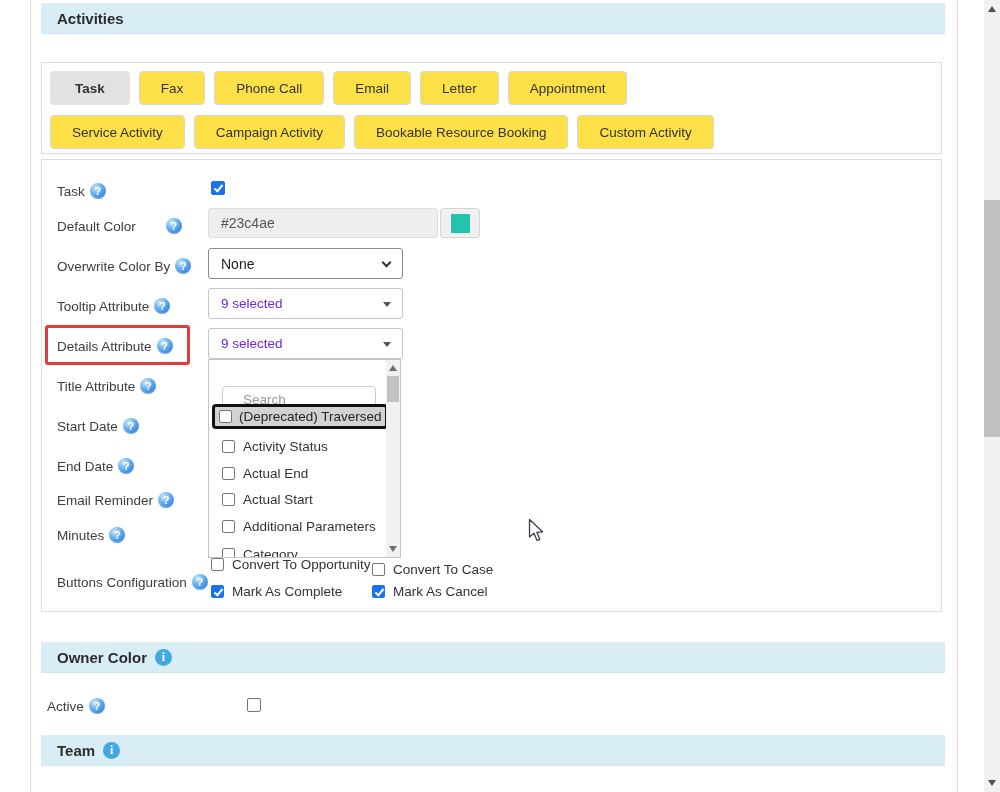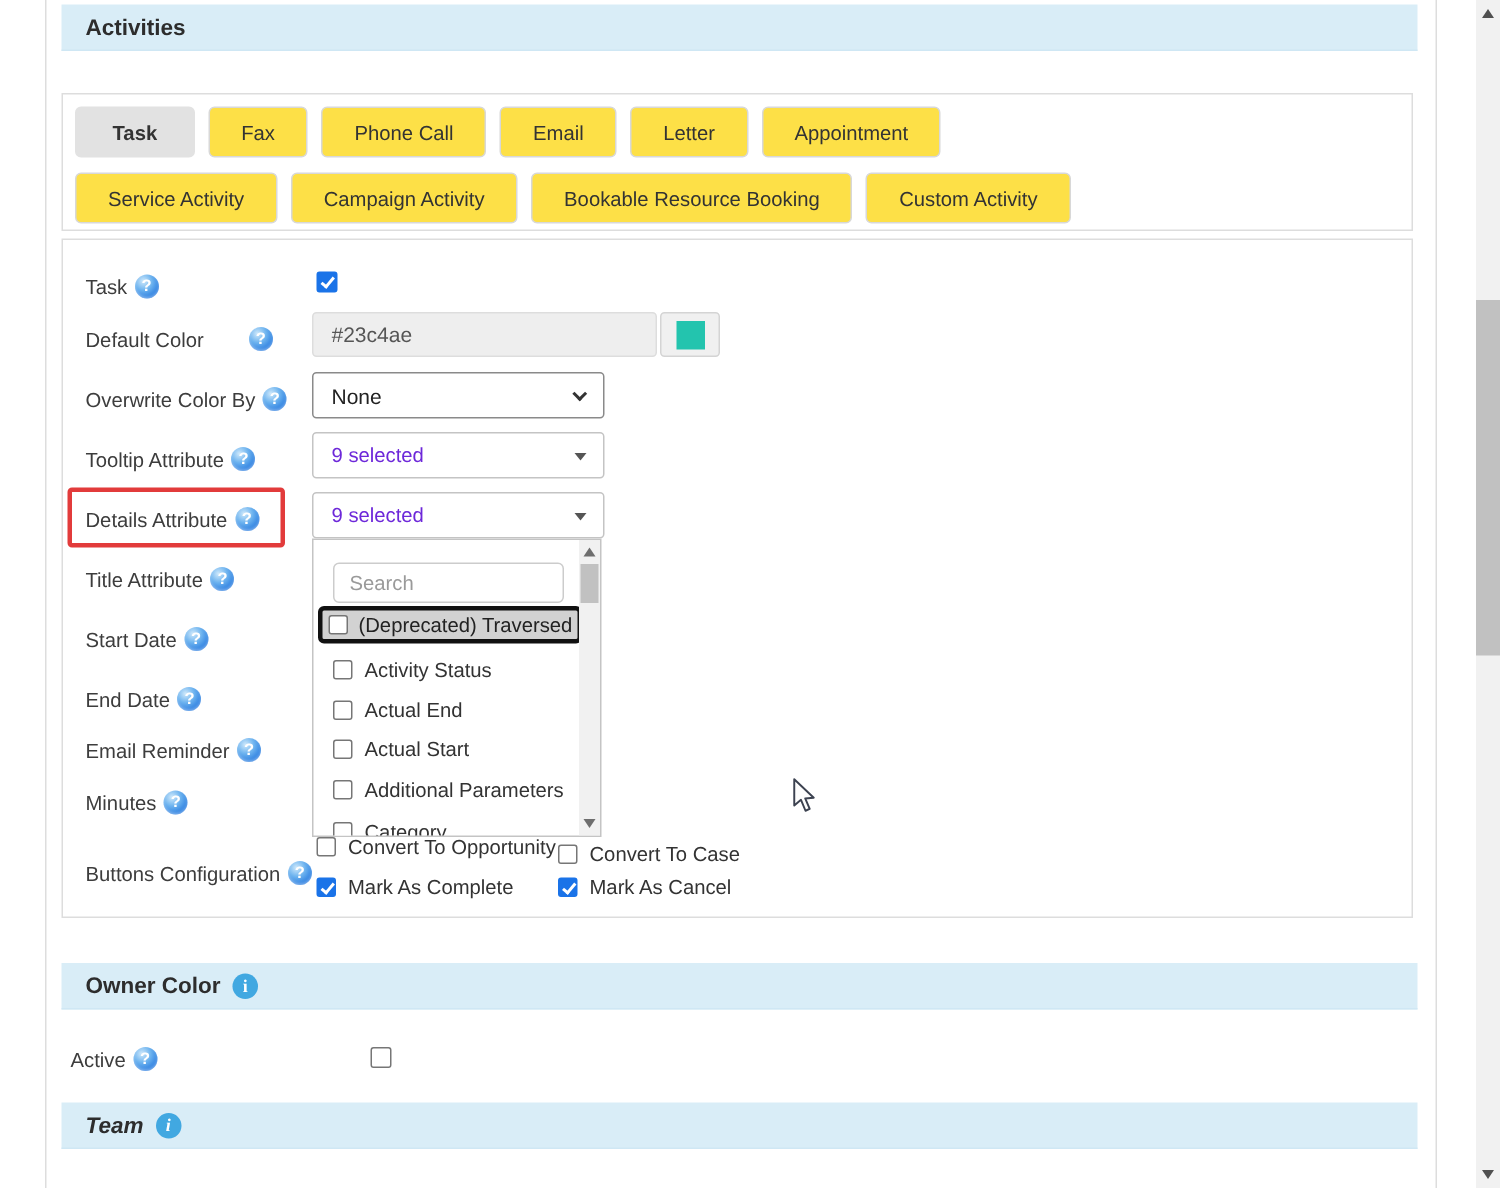--- a/index.html
+++ b/index.html
@@ -70,22 +70,22 @@
   .caret-down { position:absolute; right:11px; top:13px; width:0; height:0;
     border-left:4.5px solid transparent; border-right:4.5px solid transparent; border-top:5px solid #555; }
 
   
   .red-annotation { position:absolute; left:3px; top:165px; width:145px; height:40px;
     border:3px solid #e23b3b; border-radius:3px; pointer-events:none; }
 
   
   .dd-panel { position:absolute; left:166px; top:199px; width:193px; height:199px; background:#fff;
     border:1px solid #c4c4c4; overflow:hidden; z-index:10; }
-  .dd-search { position:absolute; left:13px; top:15px; width:154px; height:27px; border:1px solid #ccc;
-    border-radius:4px; font-size:13.5px; color:#1d4ed8; padding:0 10px; font-family:"Liberation Sans",sans-serif; }
+  .dd-search { position:absolute; left:13px; top:26px; width:154px; height:27px; border:1px solid #ccc;
+    border-radius:4px; font-size:13.5px; color:#1d4ed8; padding:0 20px; font-family:"Liberation Sans",sans-serif; }
   .dd-search::placeholder { color:#9a9a9a; }
   .dd-item { position:absolute; left:13px; display:flex; align-items:center; gap:8px;
     font-size:13.5px; color:#333; white-space:nowrap; height:16px; cursor:pointer; }
   .dd-item-focused { position:absolute; left:3px; top:44px; width:176px; height:25px; background:#d2d2d2;
     border:3px solid #111; border-radius:4px; display:flex; align-items:center; gap:7px; padding-left:4px;
     font-size:13.5px; color:#222; white-space:nowrap; overflow:hidden; cursor:pointer; }
   .dd-item-focused .cb { background:#fff; }
 
   
   .dd-scroll { position:absolute; left:177px; top:0; width:14px; height:197px; background:#f1f1f1; }
@@ -266,21 +266,21 @@
     <span>Owner Color</span>
     <span class="info-icon">i</span>
   </div>
 
   <div class="active-row">
     <span>Active</span>
     <span class="help-icon">?</span>
   </div>
   <span class="cb big active-cb"></span>
 
-  <div class="sec-header" style="top:735px;font-style:italic;">
+  <div class="sec-header" style="top:735px;">
     <span>Team</span>
     <span class="info-icon">i</span>
   </div>
 
   <div class="scrollbar">
     <span class="tri-up"></span>
     <span class="thumb"></span>
     <span class="tri-down"></span>
   </div>
 

